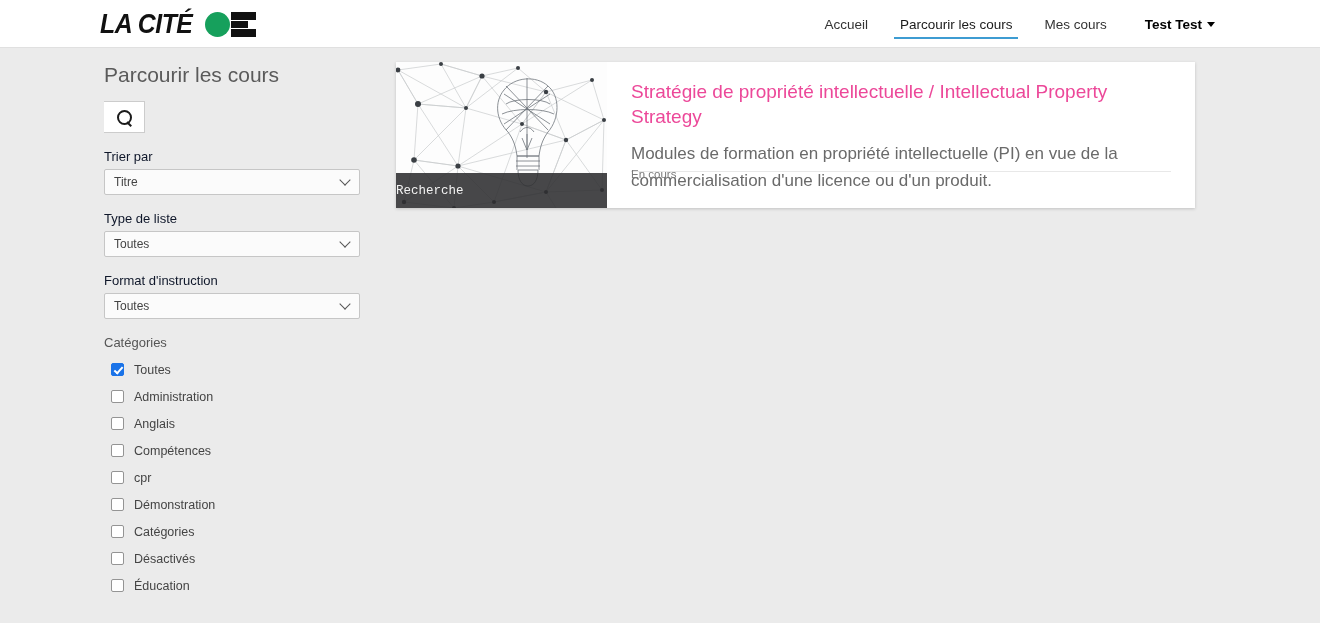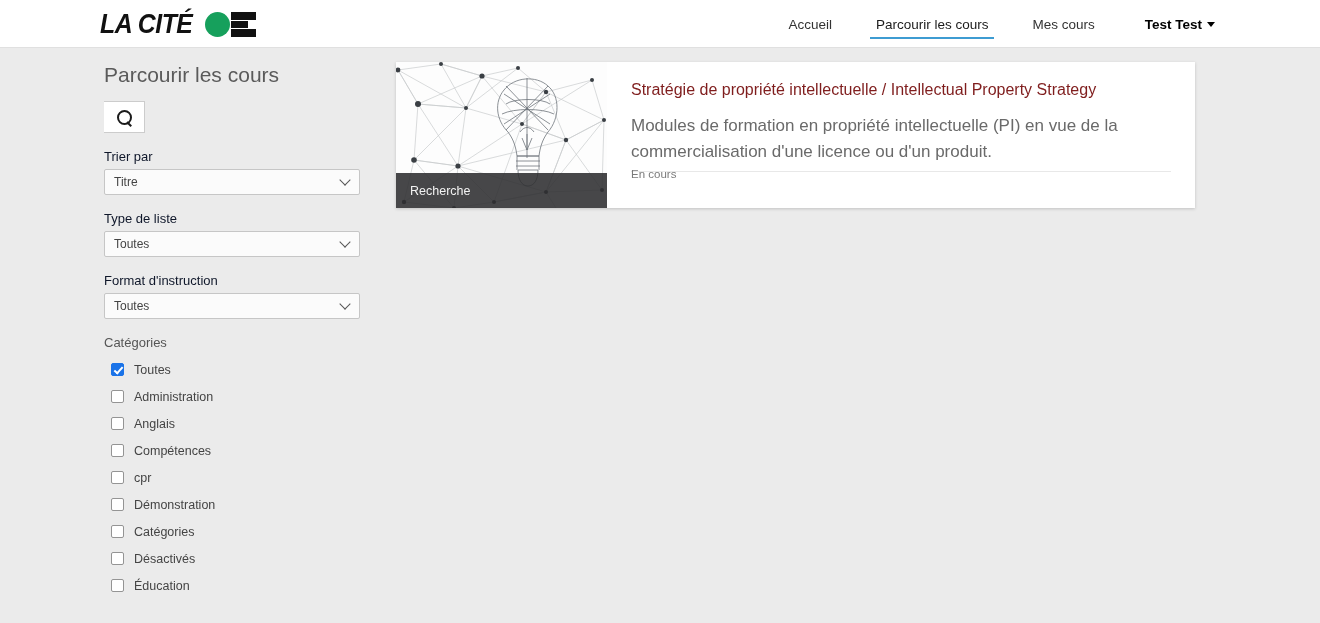--- a/index.html
+++ b/index.html
@@ -40,21 +40,21 @@
   }
   .logo-mark i {
     position: absolute; background: #111; display: block;
   }
   .logo-mark .bar-top   { left: 0; top: 0;   width: 25px; height: 8px; }
   .logo-mark .bar-mid   { left: 0; top: 9px; width: 17px; height: 7px; }
   .logo-mark .bar-bot   { left: 0; top: 17px;width: 25px; height: 8px; }
 
   .nav {
     position: absolute; right: 105px; top: 0;
-    height: 48px; display: flex; align-items: center; gap: 12px;
+    height: 48px; display: flex; align-items: center; gap: 0;
   }
   .nav-item {
     position: relative;
     font-size: 13.5px; color: #333;
     padding: 14px 16px 14px 16px;
     text-decoration: none; cursor: pointer;
     white-space: nowrap;
   }
   .nav-item.active { color: #1a1a1a; }
   .nav-item.active::after {
@@ -182,27 +182,27 @@
     background: #fdfdfd; flex: none; overflow: hidden;
   }
   .card-media svg { position: absolute; left: 0; top: 0; }
   .media-tag {
     position: absolute; left: 0; bottom: 0;
     width: 211px; height: 35px;
     background: rgba(45,45,48,.88);
     display: flex; align-items: center;
   }
   .media-tag span {
-    color: #f2f2f2; font-size: 12.5px; padding-left: 14px;
+    color: #f2f2f2; font-size: 12.5px;  font-family: Liberation Mono, monospace;
   }
   .card-body {
     flex: 1; position: relative; padding: 18px 24px 0 24px;
   }
   .card-title {
-    font-size: 16px; color: #7f1d1d; margin: 0 0 12px 0;
+    font-size: 19px; color: #ec4899; margin: 0 0 12px 0;
     font-weight: normal; line-height: 1.3;
   }
   .card-desc {
     font-size: 17px; color: #6a6a6a; line-height: 1.55;
     margin: 0; max-width: 555px;
   }
   .card-sep {
     position: absolute; left: 24px; right: 24px; bottom: 36px;
     height: 1px; background: #e8e8e8;
   }

